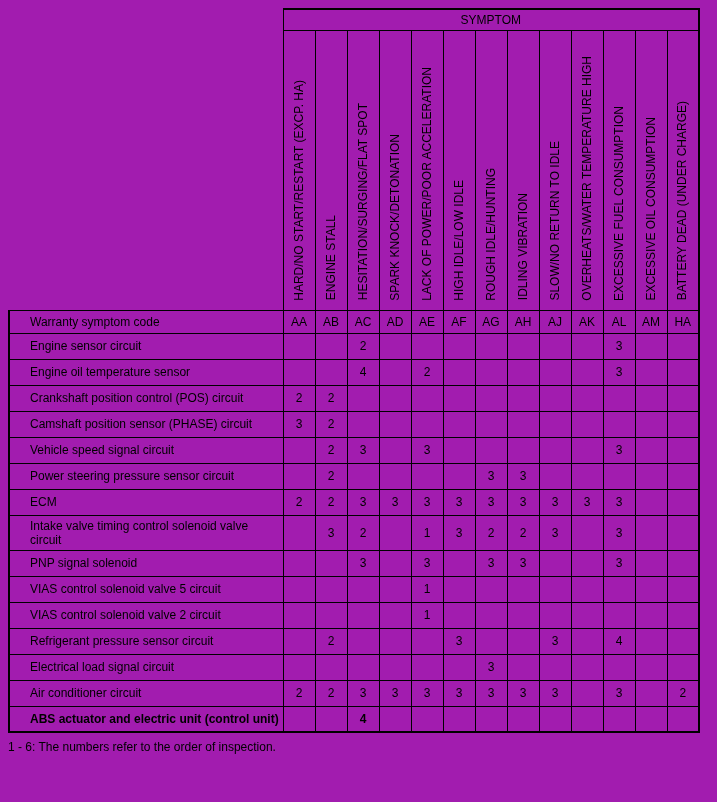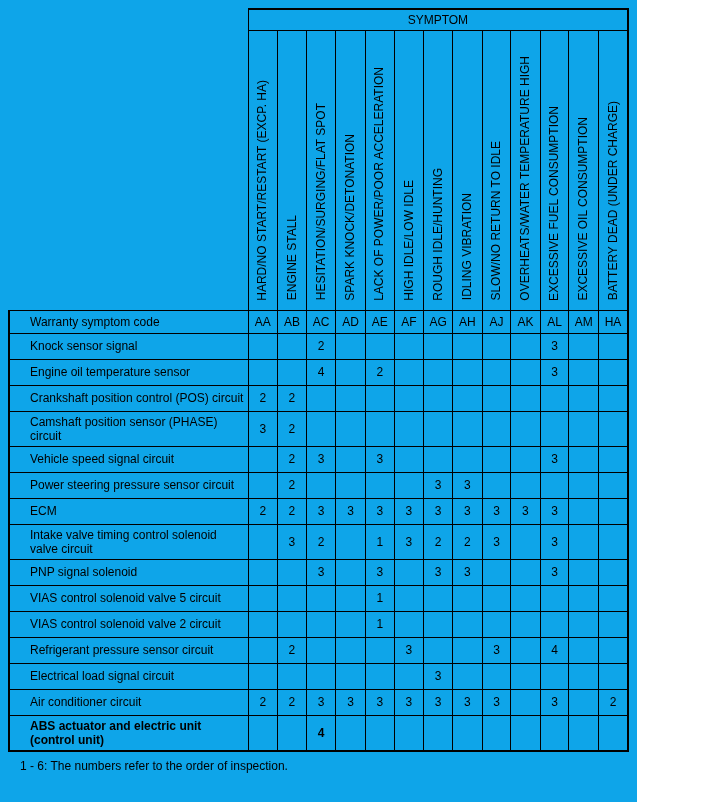--- a/index.html
+++ b/index.html
@@ -5,25 +5,25 @@
   html, body {
     margin: 0;
     padding: 0;
     background: #ffffff;
   }
   body {
     font-family: "Liberation Sans", "DejaVu Sans", sans-serif;
     color: #000000;
   }
   .page {
-    width: 637px;
+    width: 717px;
     height: 802px;
     box-sizing: border-box;
     padding: 8px 8px 0 8px;
-    background: #0ea5e9;
+    background: #a21caf;
     overflow: hidden;
   }
   table {
     border-collapse: collapse;
     table-layout: fixed;
   }
   td {
     border: 1px solid #000;
     font-size: 12px;
     box-sizing: border-box;
@@ -64,21 +64,20 @@
     vertical-align: middle;
     padding: 0;
   }
   tr.coderow td { height: 23px; }
   tr.datarow td { height: 26px; }
   td:last-child { border-right-width: 2px; }
   tbody tr:last-child td { border-bottom-width: 2px; font-weight: bold; }
   .note {
     font-size: 12px;
     margin-top: 7px;
-    margin-left: 12px;
   }
   .note + .note { margin-top: 9px; }
 </style>
 </head>
 <body>
 
 <div class="page">
   <table>
     <colgroup id="cols">
         <col style="width: 274px;">
@@ -126,21 +125,21 @@
           <td class="code">AF</td>
           <td class="code">AG</td>
           <td class="code">AH</td>
           <td class="code">AJ</td>
           <td class="code">AK</td>
           <td class="code">AL</td>
           <td class="code">AM</td>
           <td class="code">HA</td>
         </tr>
     <tr class="datarow">
-          <td class="rowlabel">Knock sensor signal</td>
+          <td class="rowlabel">Engine sensor circuit</td>
           <td class="val"></td>
           <td class="val"></td>
           <td class="val">2</td>
           <td class="val"></td>
           <td class="val"></td>
           <td class="val"></td>
           <td class="val"></td>
           <td class="val"></td>
           <td class="val"></td>
           <td class="val"></td>

